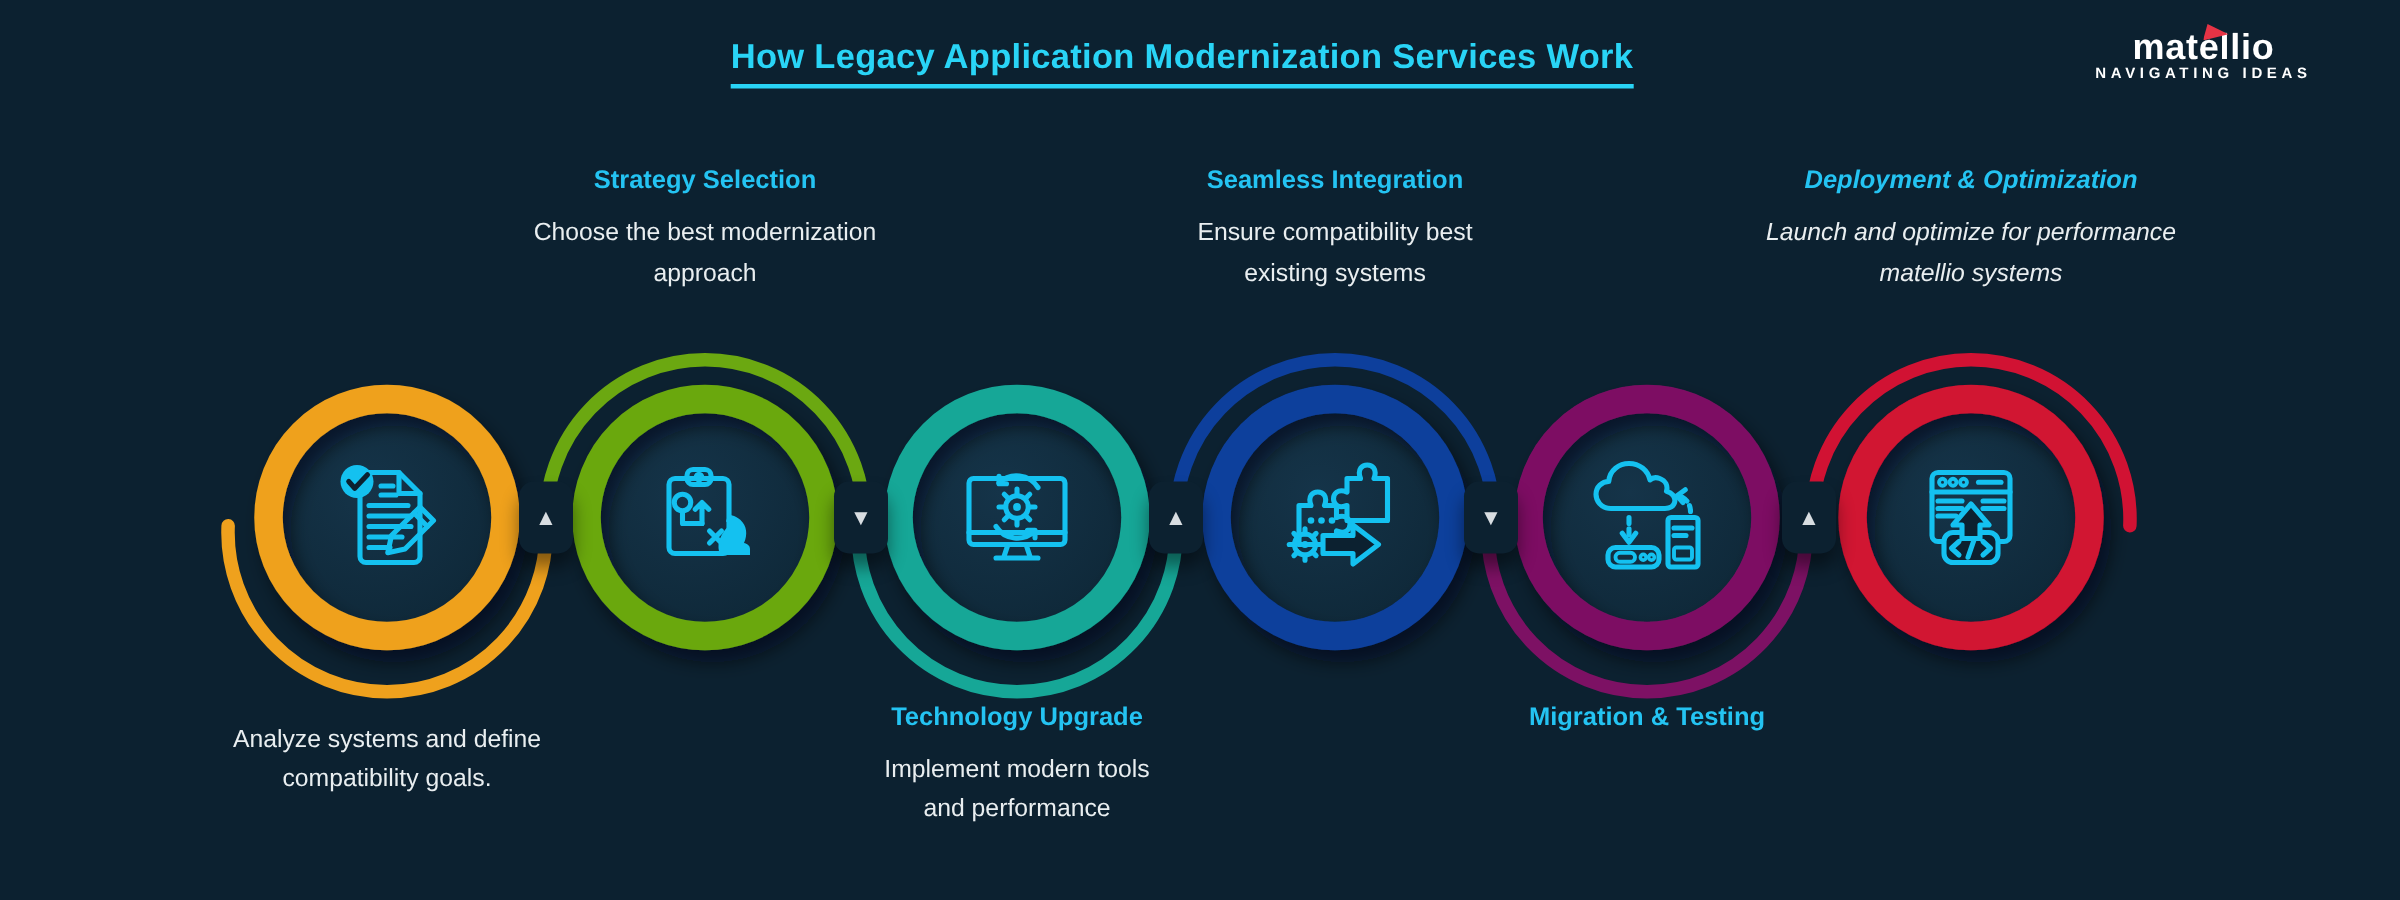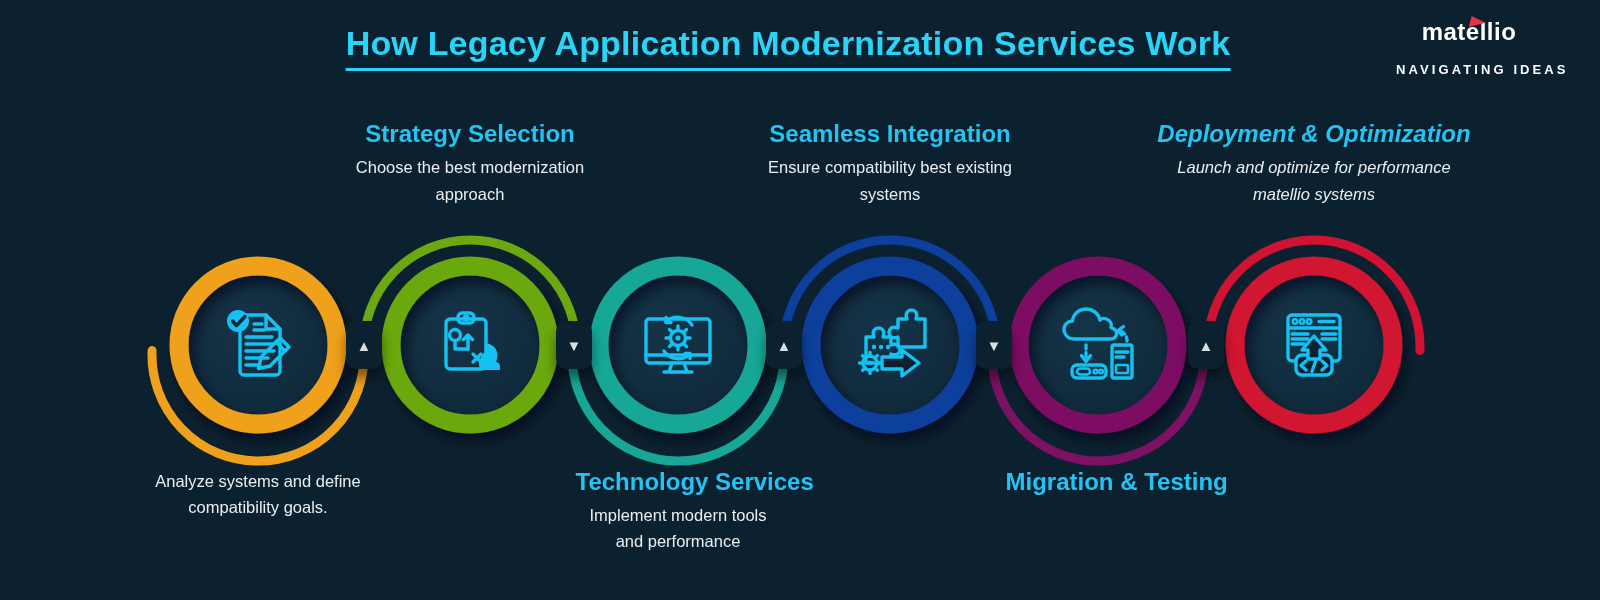--- a/index.html
+++ b/index.html
@@ -4,37 +4,37 @@
 <style>
   html,body { margin:0; padding:0; }
   body {
     width:1600px; height:600px; position:relative; overflow:hidden;
     background: var(--background, #0c2130);
     font-family: "Liberation Sans", "DejaVu Sans", sans-serif;
   }
   
   .main-title {
     position:absolute; top:24px; left:788px; transform:translateX(-50%);
-    font-size:34px; font-weight:bold; white-space:nowrap;
+    font-size:23px; font-weight:bold; white-space:nowrap;
     color: var(--title-cyan); border-bottom:3px solid var(--title-cyan);
     padding-bottom:5px; letter-spacing:0.2px;
   }
   
   .logo { position:absolute; top:20px; left:1396px; width:146px; text-align:center; }
   .logo .brand {
     position:relative; display:inline-block; color:#ffffff; font-weight:bold;
     font-size:24px; line-height:1; letter-spacing:0.5px; text-transform:lowercase;
   }
   .logo .pennant {
     position:absolute; left:47px; top:-4px; width:17px; height:11px;
     background: var(--logo-red);
     clip-path: polygon(0 100%, 18% 0, 100% 62%);
   }
   .logo .tagline {
-    margin-top:18px; color:#ffffff; font-size:13px; font-weight:bold;
+    margin-top:0; color:#ffffff; font-size:10px; font-weight:bold;
     letter-spacing:3.1px; white-space:nowrap;
   }
   
   .step { position:absolute; top:235px; width:220px; height:220px; z-index:1; }
   .step svg.rings { position:absolute; inset:0; overflow:visible; }
   .step .disc  { fill:url(#discGrad); }
   .step .ring  { fill:none; stroke:var(--c); stroke-width:19; filter:url(#ringShadow); }
   .step .arc   { fill:none; stroke:var(--c); stroke-width:9; stroke-linecap:round; }
   .step svg.icon {
     position:absolute; left:62px; top:62px; width:96px; height:96px; overflow:visible;
@@ -43,24 +43,24 @@
   }
   .step svg.icon .fill   { fill:var(--icon-cyan); stroke:none; }
   .step svg.icon .bgfill { fill:var(--background); }
   .step svg.icon .bgstroke { stroke:var(--background); }
   .step svg.icon .dash { stroke-dasharray:4 3.5; }
   
   .label { position:absolute; left:50%; transform:translateX(-50%); text-align:center; }
   .label.top    { bottom:100%; margin-bottom:28px; }
   .label.bottom { top:100%; margin-top:13px; }
   .label h3 {
-    margin:0 0 6px 0; font-size:24px; font-weight:bold; white-space:nowrap;
+    margin:0 0 6px 0; font-size:17px; font-weight:bold; white-space:nowrap;
     color: var(--step-title-cyan);
   }
-  .label p { margin:0; font-size:16.5px; line-height:1.6; color:var(--body-text); }
+  .label p { margin:12px; font-size:16.5px; line-height:1.6; color:var(--body-text); }
   
   .connector {
     position:absolute; top:321px; width:36px; height:48px; z-index:5;
     background:var(--background); border-radius:10px;
     box-shadow:0 9px 12px rgba(0,0,0,0.45);
     display:flex; align-items:center; justify-content:center;
   }
   .connector span { color:var(--arrow-gray); font-size:15px; line-height:1; }
   .defs-holder { position:absolute; width:0; height:0; }
 </style>
@@ -153,21 +153,21 @@
     <line x1="53.7" y1="35.3" x2="56.5" y2="32.5"></line>
       <line x1="42.3" y1="35.3" x2="39.5" y2="32.5"></line>
     <line x1="42.3" y1="46.7" x2="39.5" y2="49.5"></line>
       <line x1="53.7" y1="46.7" x2="56.5" y2="49.5"></line>
     <path d="M62 28 a17 17 0 0 0 -26 -3"></path>
     <path d="M36 20.5 L36 25.5 L41 25.5"></path>
     <path d="M34 54 a17 17 0 0 0 26 3"></path>
     <path d="M60 61.5 L60 56.5 L55 56.5"></path>
   </svg>
   <div class="label bottom" style="width:205px">
-    <h3>Technology Services</h3>
+    <h3>Technology Upgrade</h3>
     <p>Implement modern tools and performance</p>
   </div>
 </div>
 
 <div class="step" style="left: 780px; --c: #0d3f9c;">
   <svg class="rings" viewBox="0 0 220 220">
     <circle class="disc" cx="110" cy="110" r="70"></circle>
     <circle class="ring" cx="110" cy="110" r="79"></circle>
     <path class="arc" d="M 4.1 115.5 A 106 106 0 1 1 215.9 115.5"></path>
   </svg>

